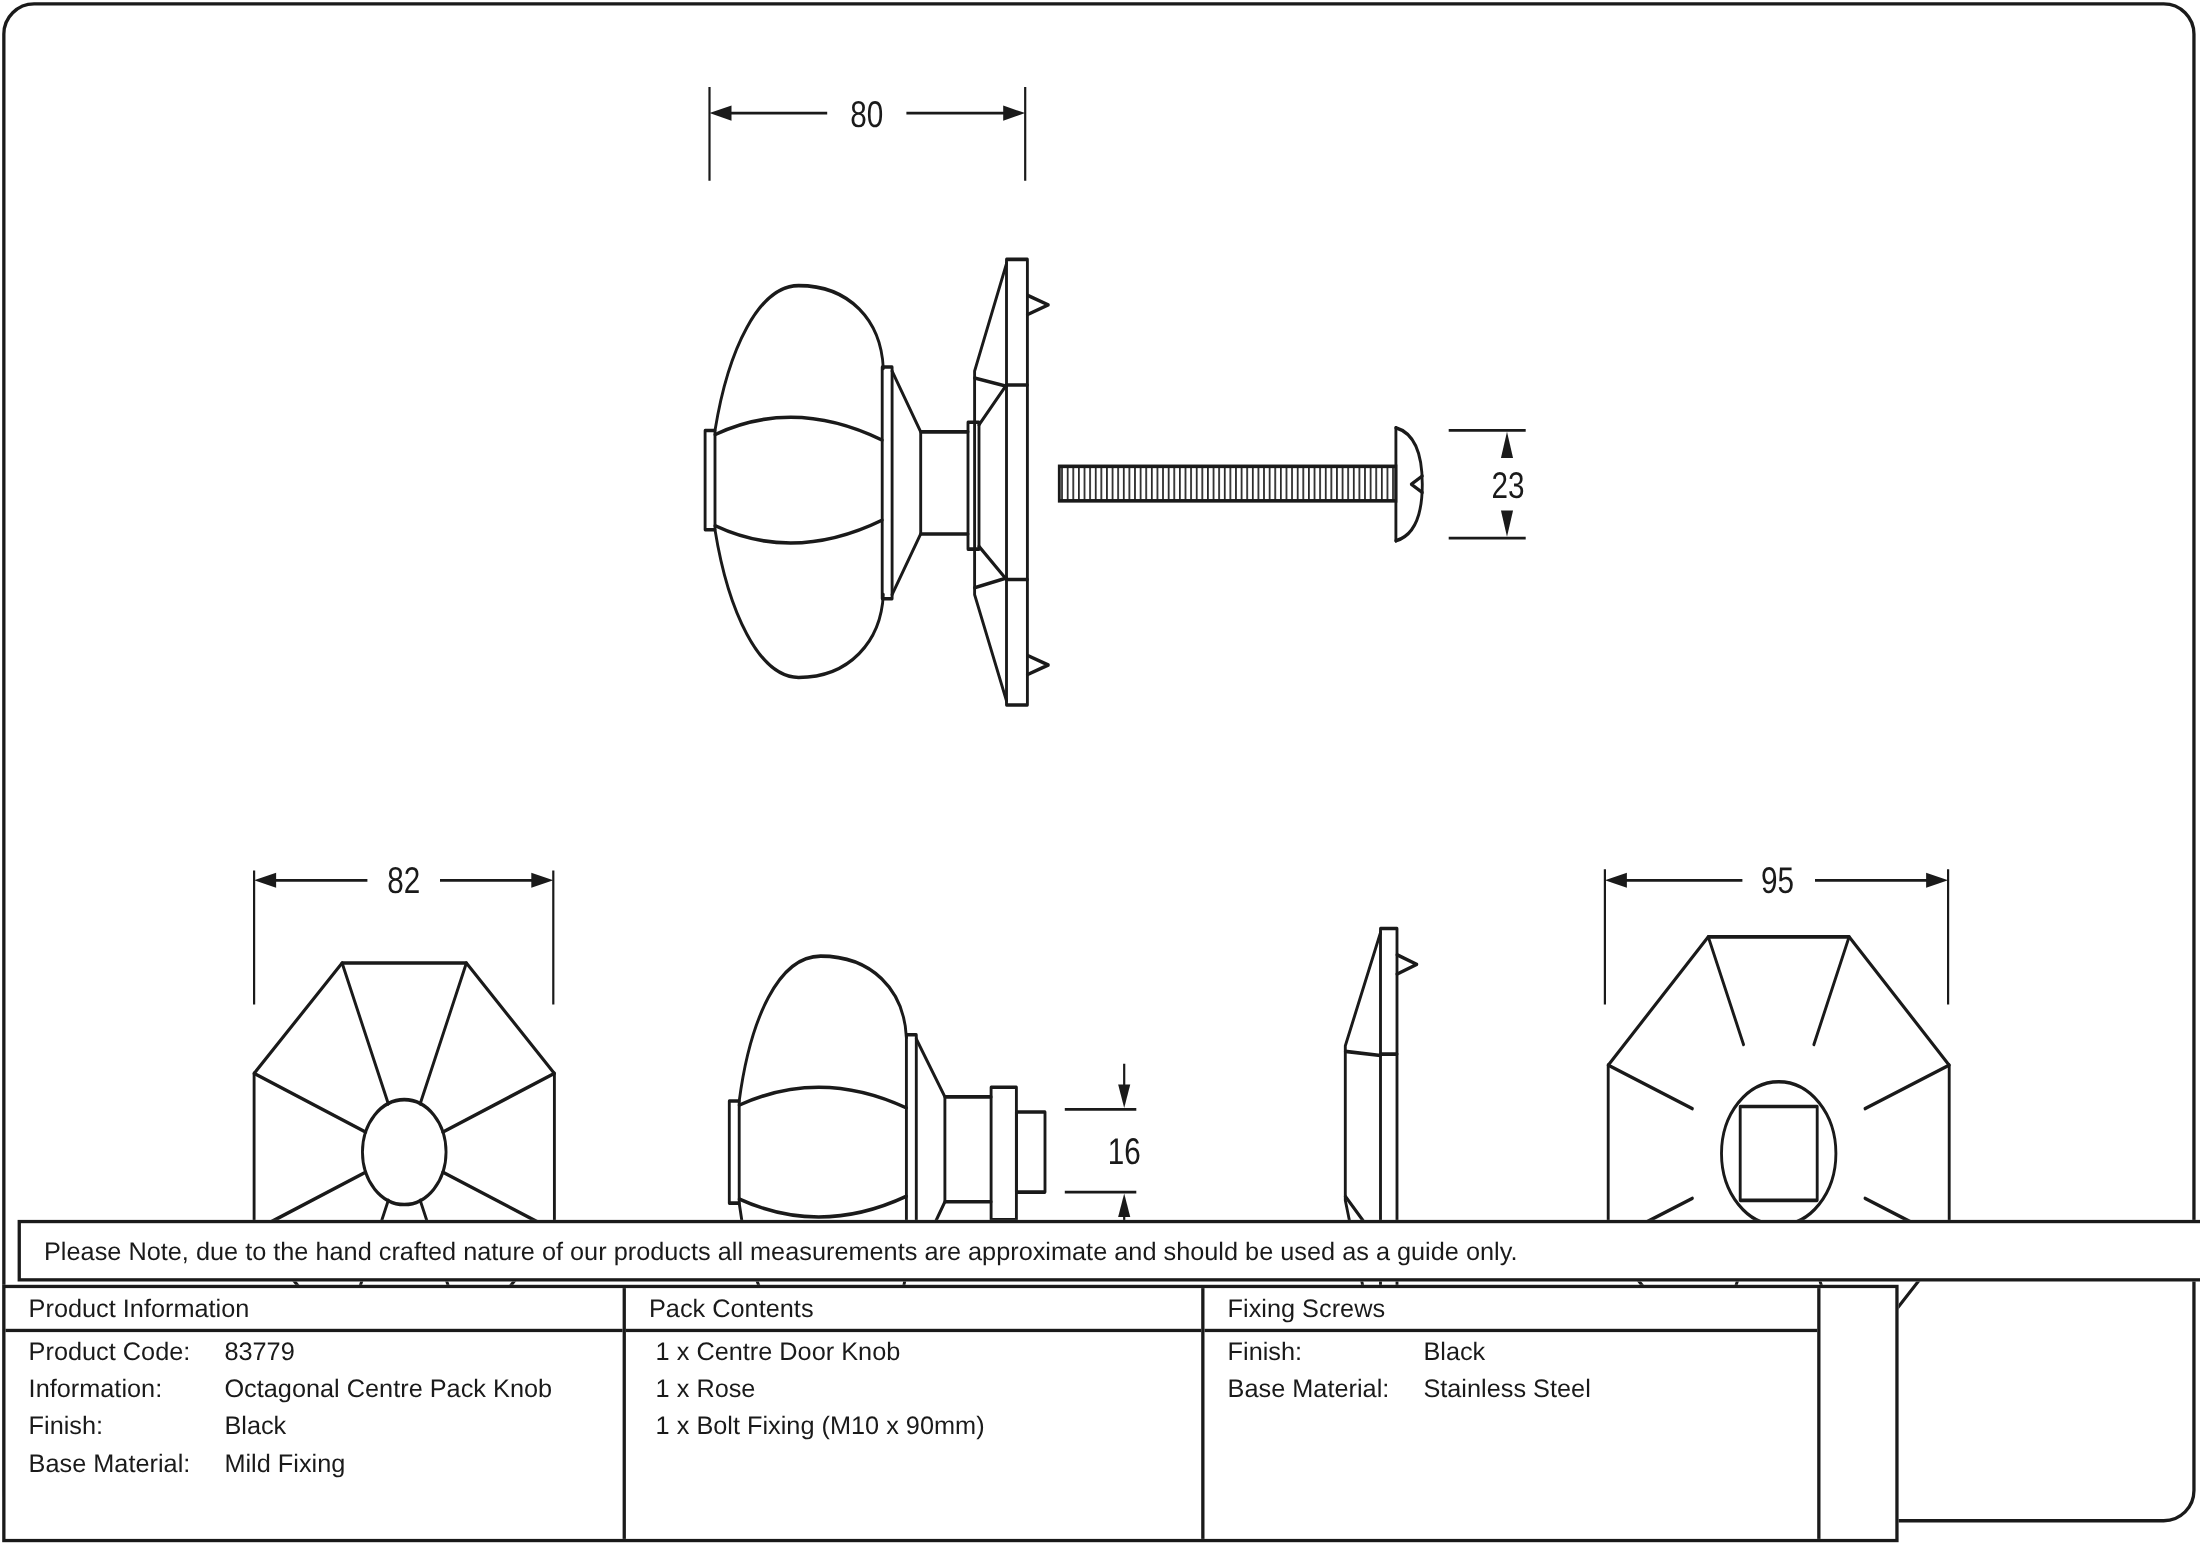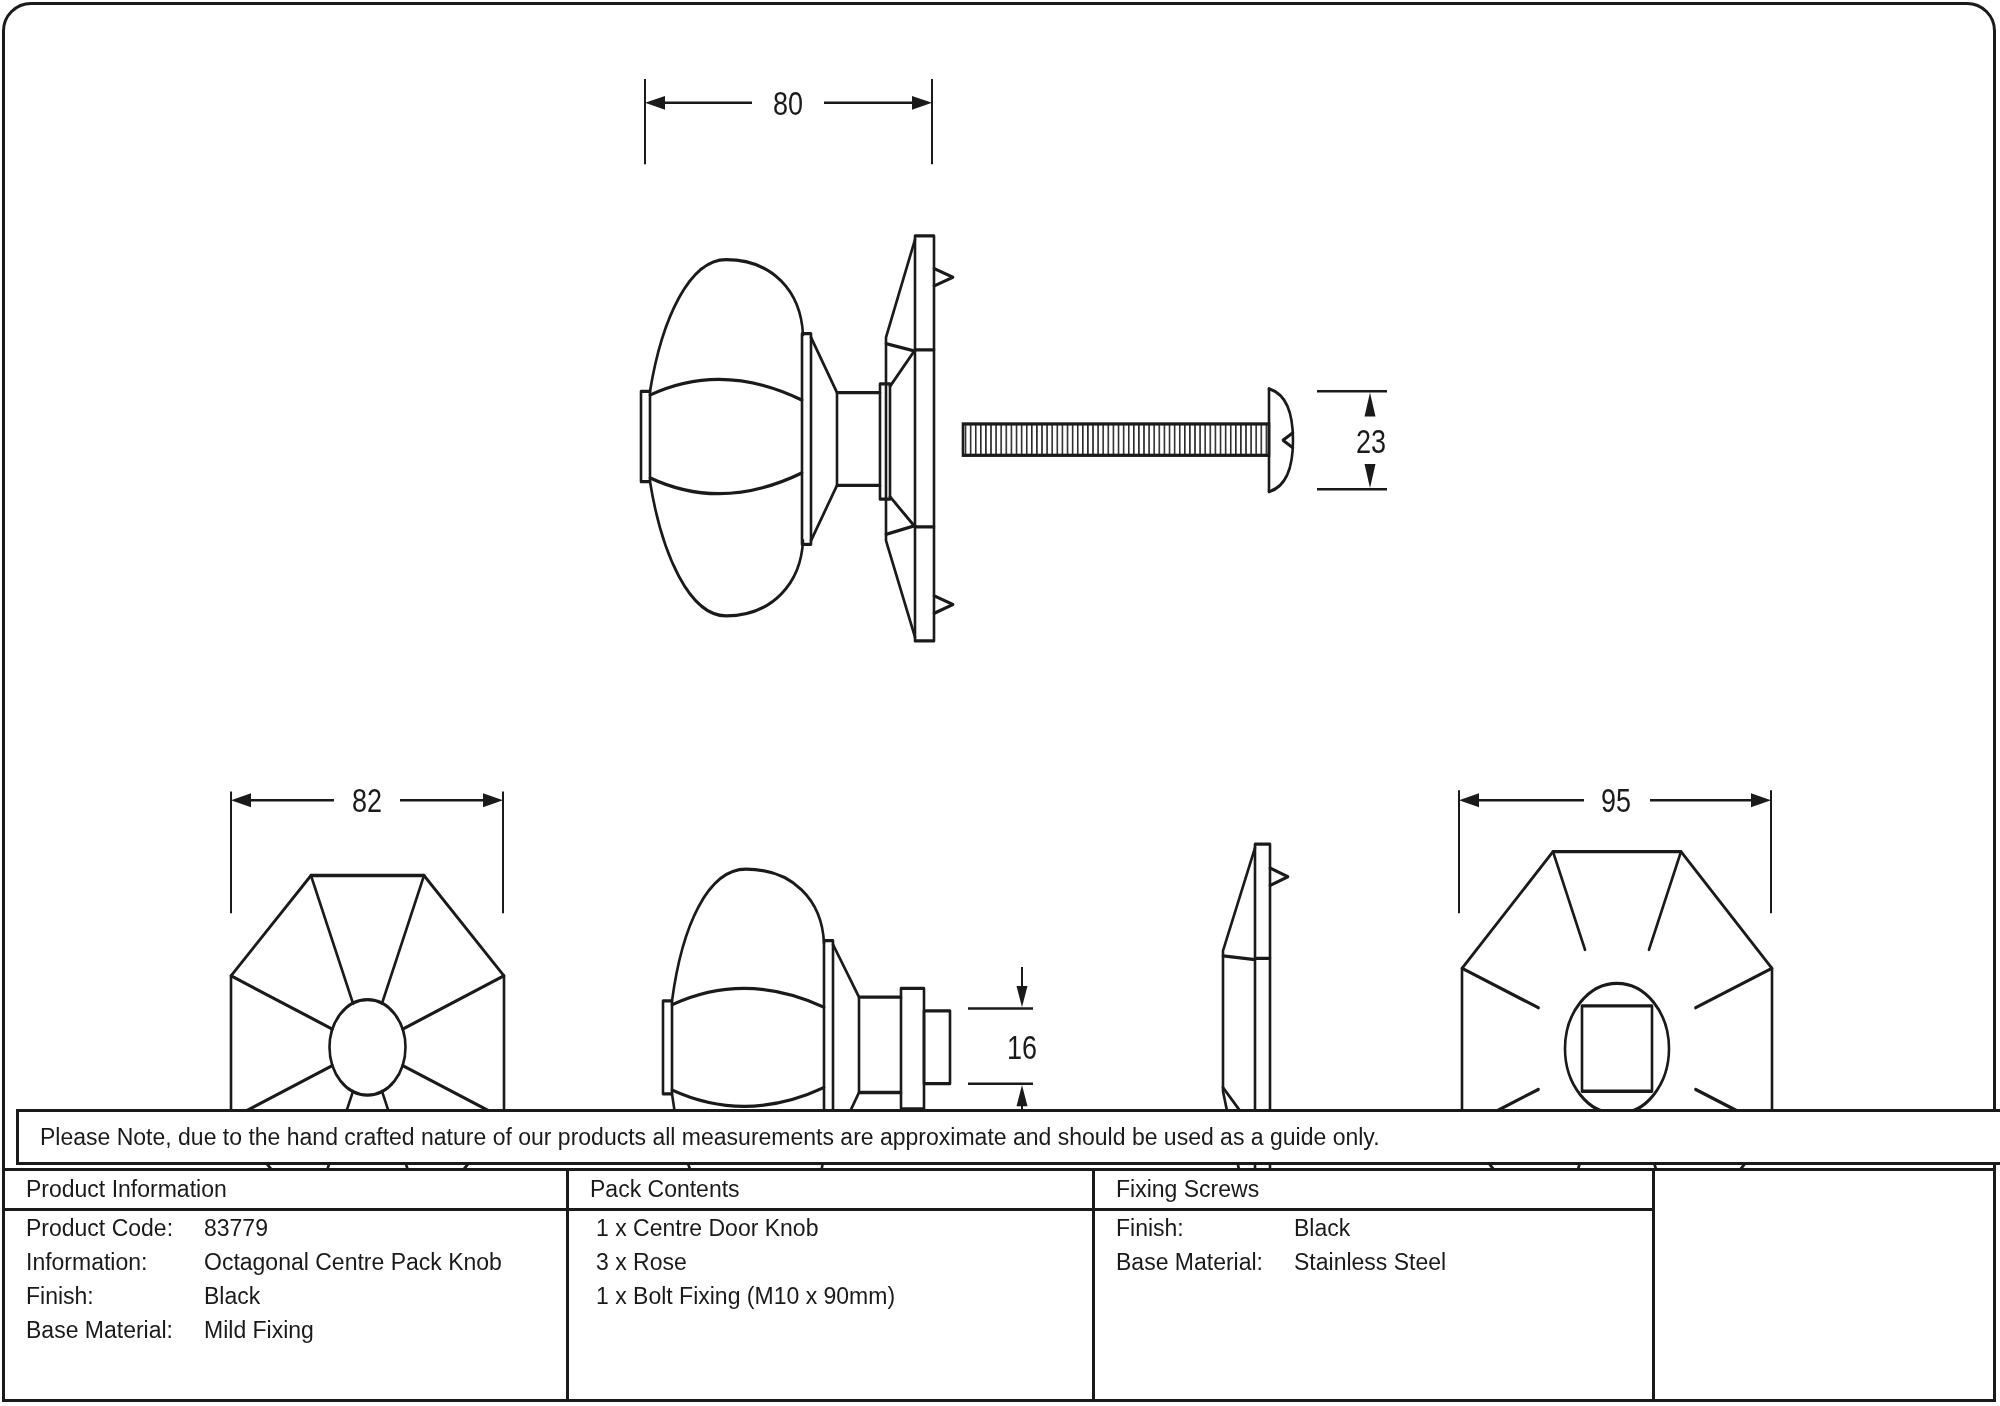--- a/index.html
+++ b/index.html
@@ -1,21 +1,21 @@
 <!DOCTYPE html>
 <html><head>
 <meta charset="utf-8">
 <style>
   html,body{margin:0;padding:0;background:#ffffff;}
   body{width:2000px;height:1406px;position:relative;font-family:"Liberation Sans",sans-serif;color:#1a1a1a;}
   .box{position:absolute;box-sizing:border-box;border:3px solid #1a1a1a;background:#fff;}
   .drawing-box{left:2px;top:2px;width:1994px;height:1382px;border-radius:29px;}
   .drawing-box svg{display:block;width:100%;height:100%;}
   .note-bar{left:16px;top:1109px;width:1994px;height:56px;display:flex;align-items:center;padding-left:21px;font-size:23px;text-align:center;}
-  .spec-table{left:2px;top:1168px;width:1994px;height:234px;text-decoration:underline;}
+  .spec-table{left:2px;top:1168px;width:1724px;height:234px;text-decoration:underline;}
   .col{position:absolute;top:0;bottom:0;box-sizing:border-box;}
   .col1{left:0;width:561px;}
   .col2{left:561px;width:526px;border-left:3px solid #1a1a1a;}
   .col3{left:1087px;width:560px;border-left:3px solid #1a1a1a;}
   .col4{left:1647px;right:0;border-left:3px solid #1a1a1a;}
   .col-header{height:37px;border-bottom:3px solid #1a1a1a;display:flex;align-items:center;padding-left:21px;font-size:23px;}
   .col-body{padding:0 0 0 21px;font-size:23px;line-height:34px;}
   .col2 .col-body{padding-left:27px;}
   .kv{display:flex;}
   .kv .lbl{width:178px;flex:0 0 178px;}
@@ -166,21 +166,21 @@
       </div>
     </div>
   </div>
 
   <div class="col col2">
     <div class="col-header">
       <span>Pack Contents</span>
     </div>
     <div class="col-body">
       <div>1 x Centre Door Knob</div>
-      <div>3 x Rose</div>
+      <div>1 x Rose</div>
       <div>1 x Bolt Fixing (M10 x 90mm)</div>
     </div>
   </div>
 
   <div class="col col3">
     <div class="col-header">
       <span>Fixing Screws</span>
     </div>
     <div class="col-body">
       <div class="kv">

